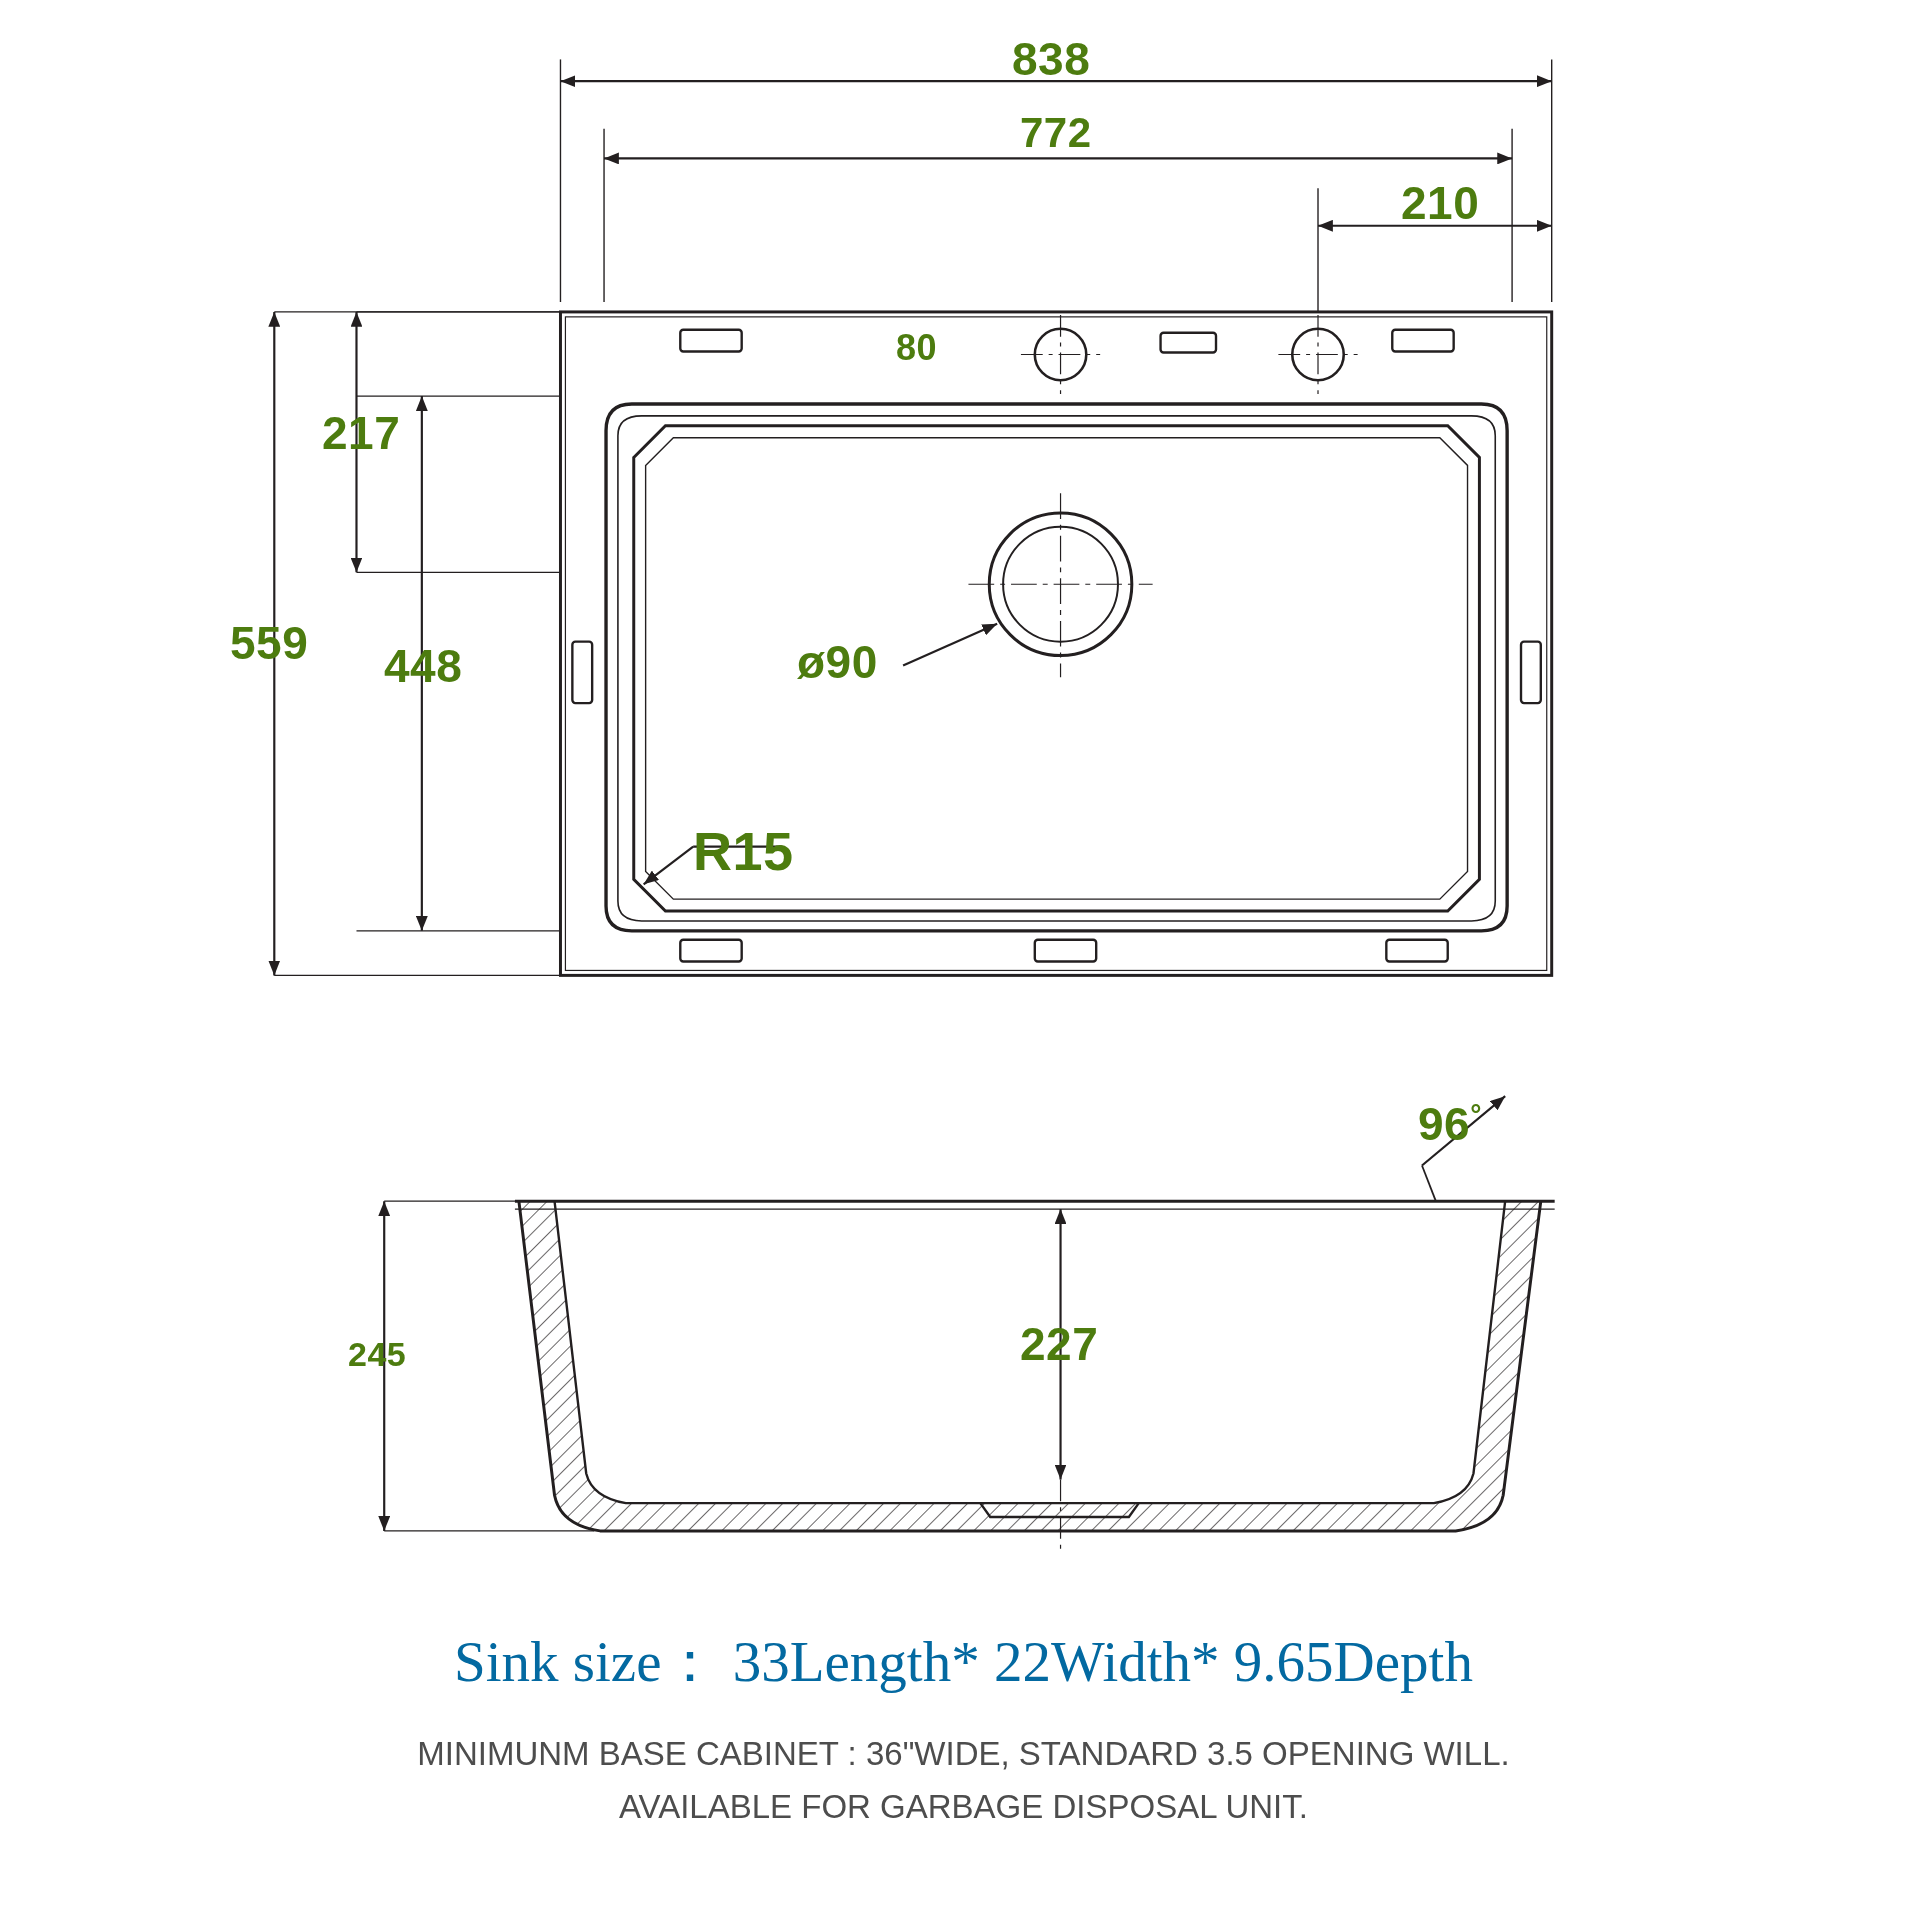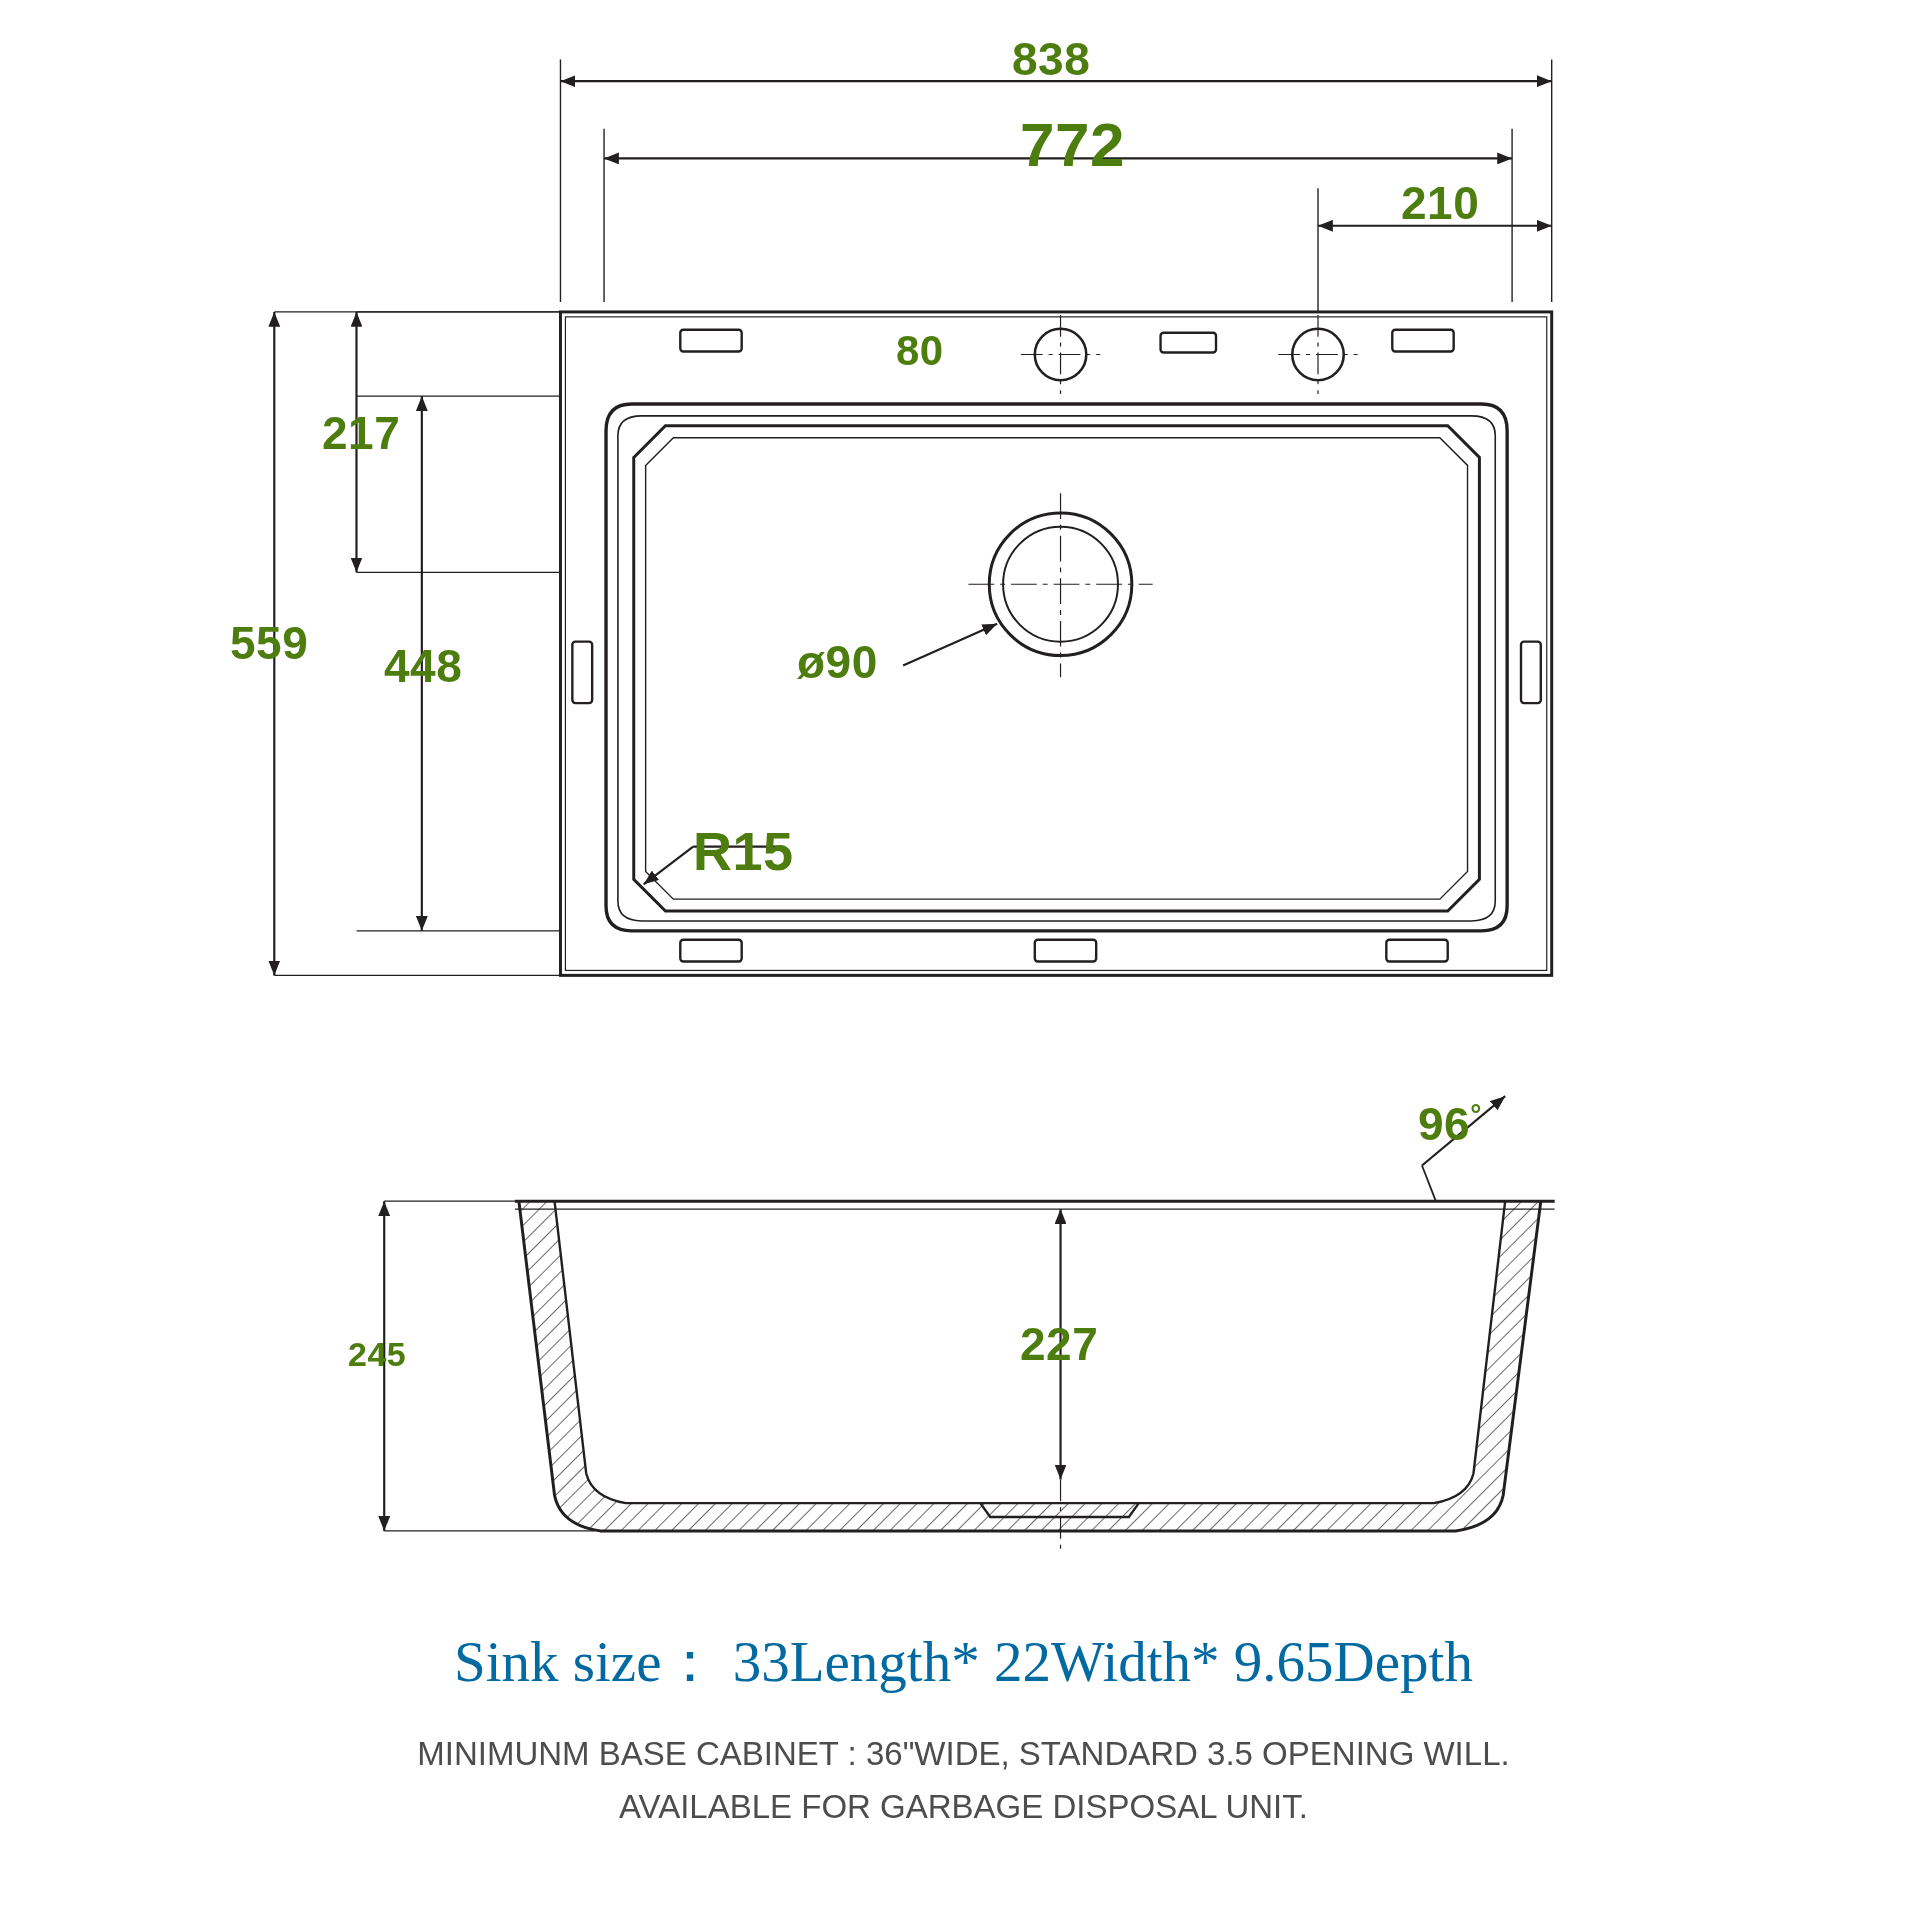--- a/index.html
+++ b/index.html
@@ -200,23 +200,23 @@
         <line x1="1071" y1="1221" x2="1071" y2="1494" stroke="#231f20" stroke-width="2.2" marker-start="url(#arrL)" marker-end="url(#arrR)"></line>
         <line x1="1071" y1="1494" x2="1071" y2="1568" stroke="#231f20" stroke-width="1.2" stroke-dasharray="22,6,4,6"></line>
       </g>
 
       <line x1="1436" y1="1177" x2="1520" y2="1107" stroke="#231f20" stroke-width="2.2" marker-end="url(#arrR)"></line>
       <line x1="1436" y1="1177" x2="1450" y2="1213" stroke="#231f20" stroke-width="1.8"></line>
     </g>
   </svg>
 
   <div class="dimlabel" style="left:1012px; top:32px; font-size:46px;">838</div>
-  <div class="dimlabel" style="left:1020px; top:109px; font-size:62px;">772</div>
+  <div class="dimlabel" style="left:1020px; top:109px; font-size:42px;">772</div>
   <div class="dimlabel" style="left:1401px; top:176px; font-size:46px;">210</div>
-  <div class="dimlabel" style="left:896px; top:327px; font-size:42px;">80</div>
+  <div class="dimlabel" style="left:896px; top:327px; font-size:36px;">80</div>
   <div class="dimlabel" style="left:322px; top:406px; font-size:46px;">217</div>
   <div class="dimlabel" style="left:230px; top:616px; font-size:46px;">559</div>
   <div class="dimlabel" style="left:384px; top:639px; font-size:46px;">448</div>
   <div class="dimlabel" style="left:797px; top:635px; font-size:46px;">ø90</div>
   <div class="dimlabel" style="left:693px; top:820px; font-size:54px;">R15</div>
   <div class="dimlabel" style="left:348px; top:1335px; font-size:34px;">245</div>
   <div class="dimlabel" style="left:1020px; top:1317px; font-size:46px;">227</div>
   <div class="dimlabel" style="left:1418px; top:1097px; font-size:46px;">
     <span>96</span><span style="font-size:28px; vertical-align:super;">°</span>
   </div>

